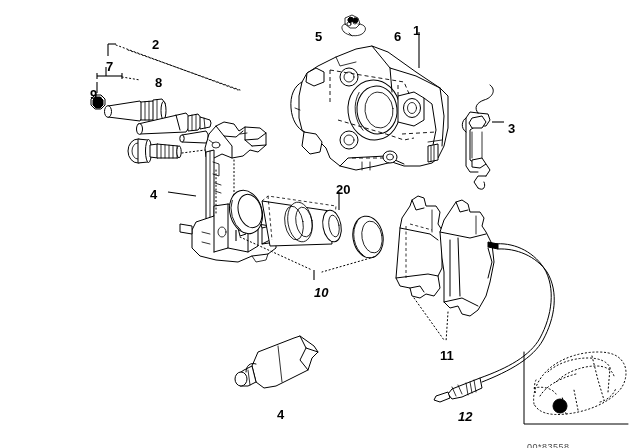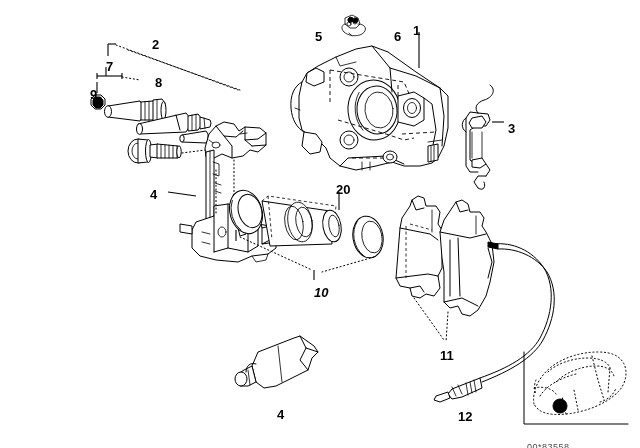--- a/index.html
+++ b/index.html
@@ -426,19 +426,19 @@
   <div class="callout" style="left:152px; top:38px;">2</div>
   <div class="callout" style="left:508px; top:122px;">3</div>
   <div class="callout" style="left:150px; top:188px;">4</div>
   <div class="callout" style="left:315px; top:30px;">5</div>
   <div class="callout" style="left:394px; top:30px;">6</div>
   <div class="callout" style="left:106px; top:60px;">7</div>
   <div class="callout" style="left:155px; top:76px;">8</div>
   <div class="callout" style="left:90px; top:88px;">9</div>
   <div class="callout" style="left:314px; top:286px;font-style:italic;">10</div>
   <div class="callout" style="left:440px; top:349px;">11</div>
-  <div class="callout" style="left:458px; top:410px;">12</div>
+  <div class="callout" style="left:458px; top:410px;font-style:italic;">12</div>
   <div class="callout" style="left:336px; top:183px;">20</div>
   <div class="callout" style="left:277px; top:408px;">4</div>
 
   <div class="watermark" style="left:527px; top:427px;margin-top:15px;">00*83558</div>
 
 </div>
 
 </body></html>

